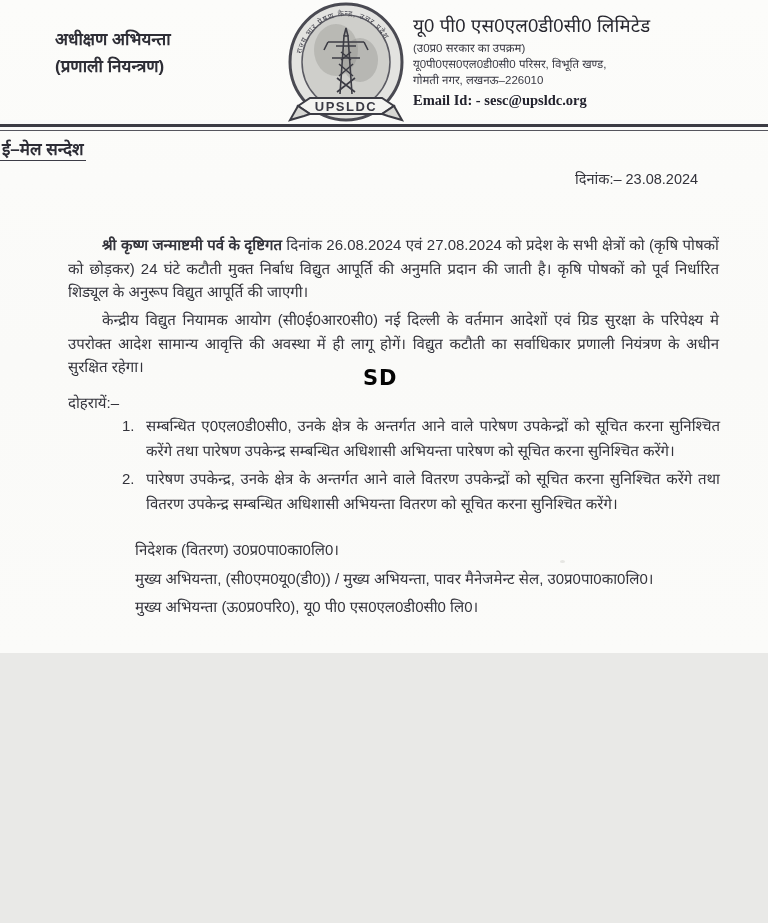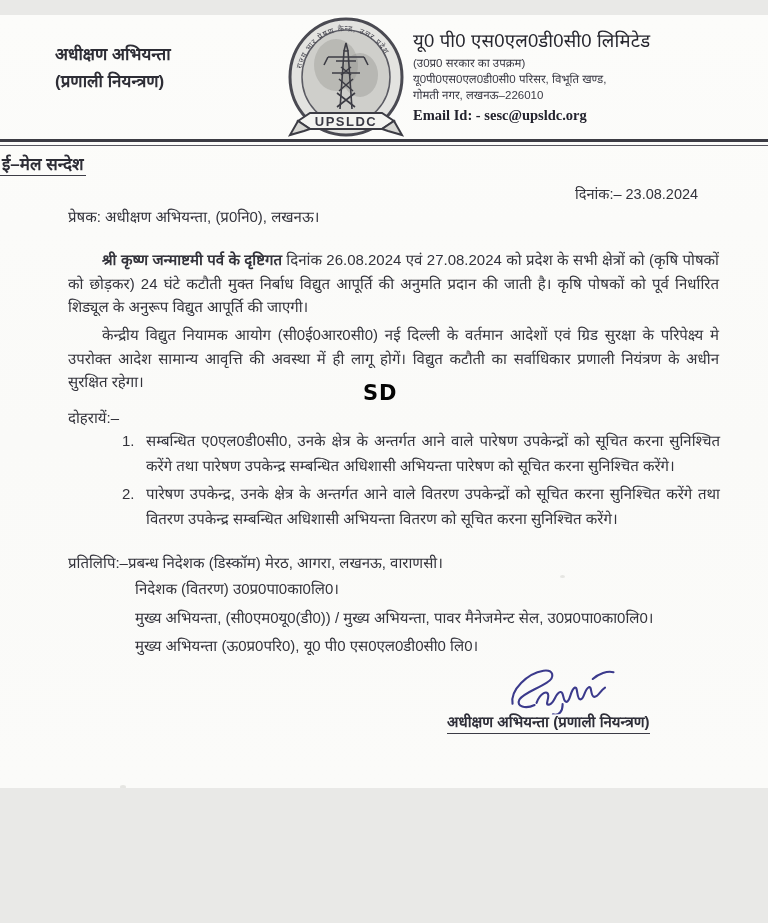--- a/index.html
+++ b/index.html
@@ -1,20 +1,20 @@
 <!DOCTYPE html>
 <html><head>
 <meta charset="utf-8">
 <style>
   * { margin: 0; padding: 0; box-sizing: border-box; }
   html, body { background: #e9e9e7; }
   .page {
     position: relative;
-    width: 768px; height: 773px;
-    margin: 15px auto;
+    width: 768px; height: 653px;
+    margin: 0 auto;
     background: linear-gradient(180deg, #fcfcfa 0%, #fafaf8 55%, #fbfbf9 100%);
     color: #33333b;
     font-family: "Liberation Sans", "DejaVu Sans", sans-serif;
     overflow: hidden;
   }
   
   .hdr-left {
     position: absolute; left: 55px; top: 26px;
     font-size: 17px; font-weight: 700; line-height: 27px;
     color: #2e2e36;
@@ -126,21 +126,20 @@
     <div class="company-addr">गोमती नगर, लखनऊ–226010</div>
     <div class="email-line">Email Id: - sesc@upsldc.org</div>
   </div>
 
   <div class="rule"></div>
 
   <div class="doc-title">
     <span>ई–मेल सन्देश</span>
   </div>
   <div class="meta-date">दिनांक:– 23.08.2024</div>
-  <div class="meta-from">प्रेषक: अधीक्षण अभियन्ता, (प्र0नि0), लखनऊ।</div>
 
   <div class="para para1"><span class="bold-lead">श्री कृष्ण जन्माष्टमी पर्व के दृष्टिगत</span><span> दिनांक 26.08.2024 एवं 27.08.2024 को प्रदेश के सभी क्षेत्रों को (कृषि पोषकों को छोड़कर) 24 घंटे कटौती मुक्त निर्बाध विद्युत आपूर्ति की अनुमति प्रदान की जाती है। कृषि पोषकों को पूर्व निर्धारित शिड्यूल के अनुरूप विद्युत आपूर्ति की जाएगी।</span></div>
 
   <div class="para para2">केन्द्रीय विद्युत नियामक आयोग (सी0ई0आर0सी0) नई दिल्ली के वर्तमान आदेशों एवं ग्रिड सुरक्षा के परिपेक्ष्य मे उपरोक्त आदेश सामान्य आवृत्ति की अवस्था में ही लागू होगें। विद्युत कटौती का सर्वाधिकार प्रणाली नियंत्रण के अधीन सुरक्षित रहेगा।</div>
 
   <div class="sd-overlay">SD</div>
 
   <div class="repeat-heading">दोहरायें:–</div>
 
   <div class="num-list">
@@ -148,21 +147,20 @@
       <span class="num">1.</span>
       <span class="txt">सम्बन्धित ए0एल0डी0सी0, उनके क्षेत्र के अन्तर्गत आने वाले पारेषण उपकेन्द्रों को सूचित करना सुनिश्चित करेंगे तथा पारेषण उपकेन्द्र सम्बन्धित अधिशासी अभियन्ता पारेषण को सूचित करना सुनिश्चित करेंगे।</span>
     </div>
     <div class="num-item">
       <span class="num">2.</span>
       <span class="txt">पारेषण उपकेन्द्र, उनके क्षेत्र के अन्तर्गत आने वाले वितरण उपकेन्द्रों को सूचित करना सुनिश्चित करेंगे तथा वितरण उपकेन्द्र सम्बन्धित  अधिशासी अभियन्ता वितरण को सूचित करना सुनिश्चित करेंगे।</span>
     </div>
   </div>
 
   <div class="copy-block">
-    <div class="copy-first">प्रतिलिपि:–प्रबन्ध निदेशक (डिस्कॉम) मेरठ, आगरा, लखनऊ, वाराणसी।</div>
     <div class="copy-line">निदेशक (वितरण) उ0प्र0पा0का0लि0।</div>
     <div class="copy-line">मुख्य अभियन्ता, (सी0एम0यू0(डी0)) / मुख्य अभियन्ता, पावर मैनेजमेन्ट सेल, उ0प्र0पा0का0लि0।</div>
     <div class="copy-line">मुख्य अभियन्ता (ऊ0प्र0परि0), यू0 पी0 एस0एल0डी0सी0 लि0।</div>
   </div>
 
   <div class="sig-wrap">
     <svg width="130" height="54" viewBox="0 0 130 54">
       <g fill="none" stroke="#3b3a8c" stroke-width="2.1" stroke-linecap="round" stroke-linejoin="round">
         <path d="M14,42 C12,28 30,12 46,10 C56,9 58,17 49,22 C39,28 25,32 21,38 C17,45 27,48 36,44"></path>
         <path d="M38,42 C42,32 50,29 50,35 C50,40 46,45 51,44 C56,43 57,33 62,32 C66,31 64,42 68,42 C72,42 72,30 77,28 C80,27 78,40 82,40 C86,40 86,30 91,28 C94,27 92,38 96,38 C100,38 102,32 107,29"></path>

